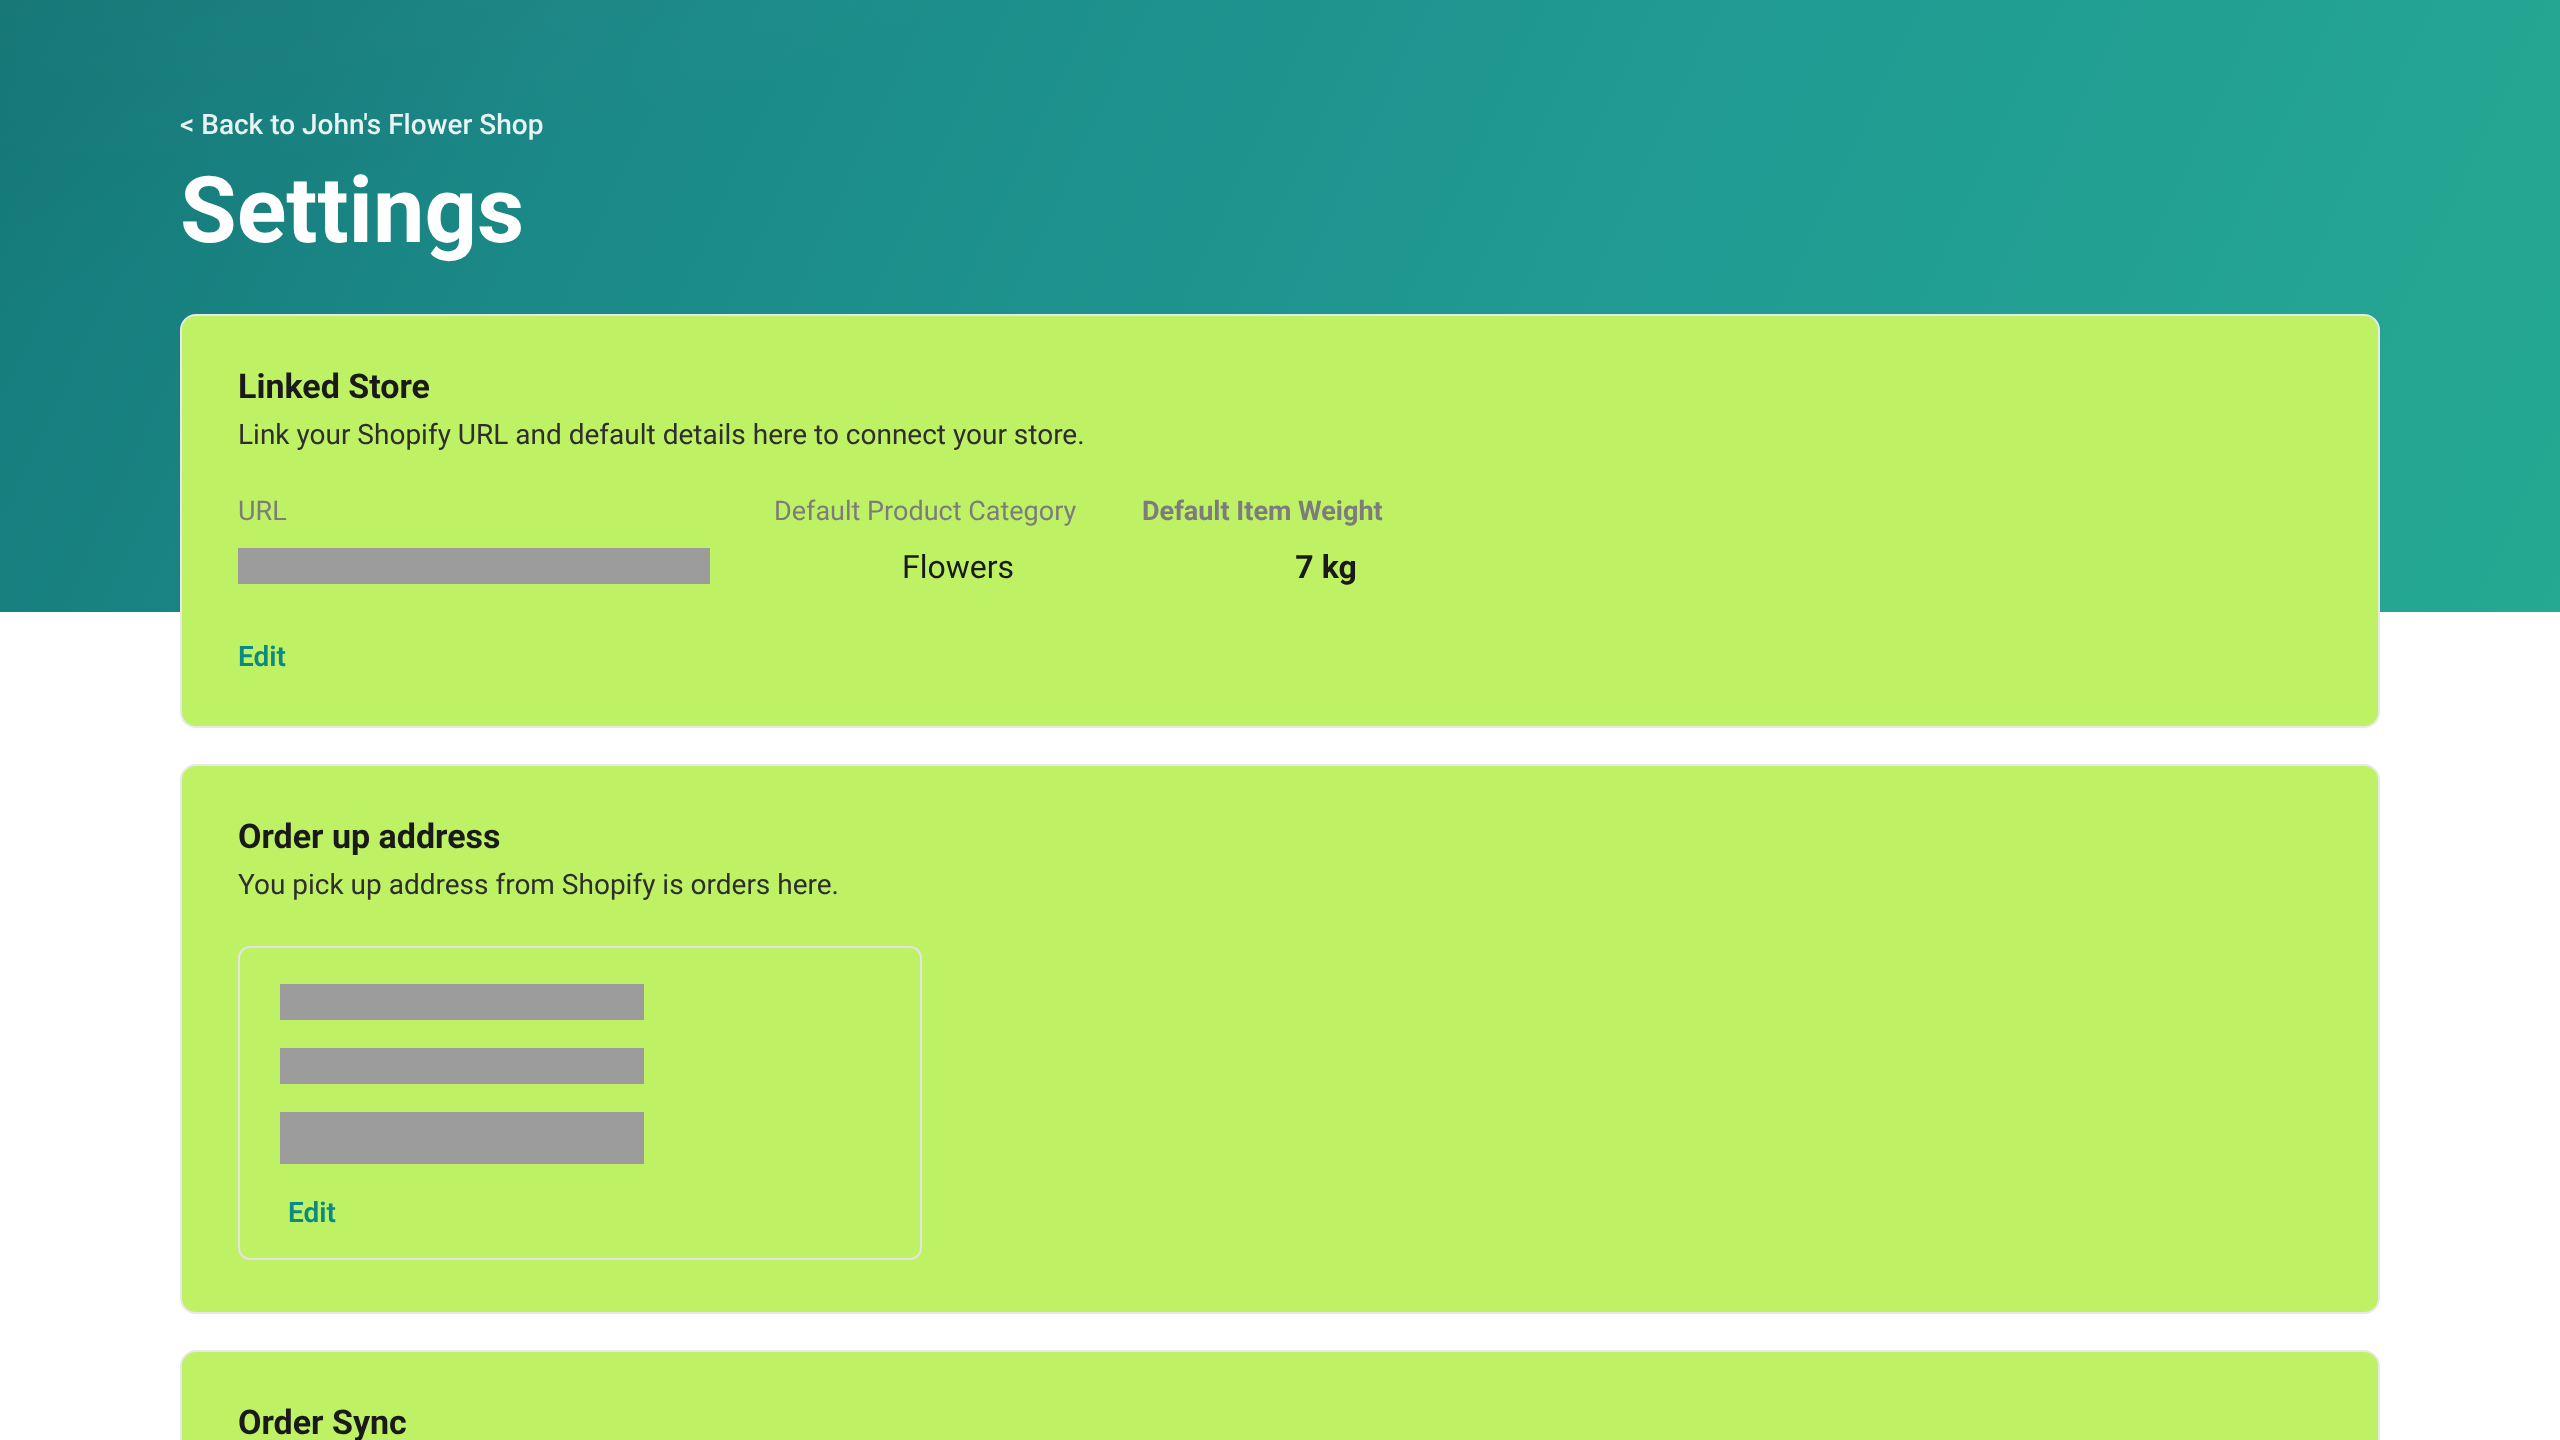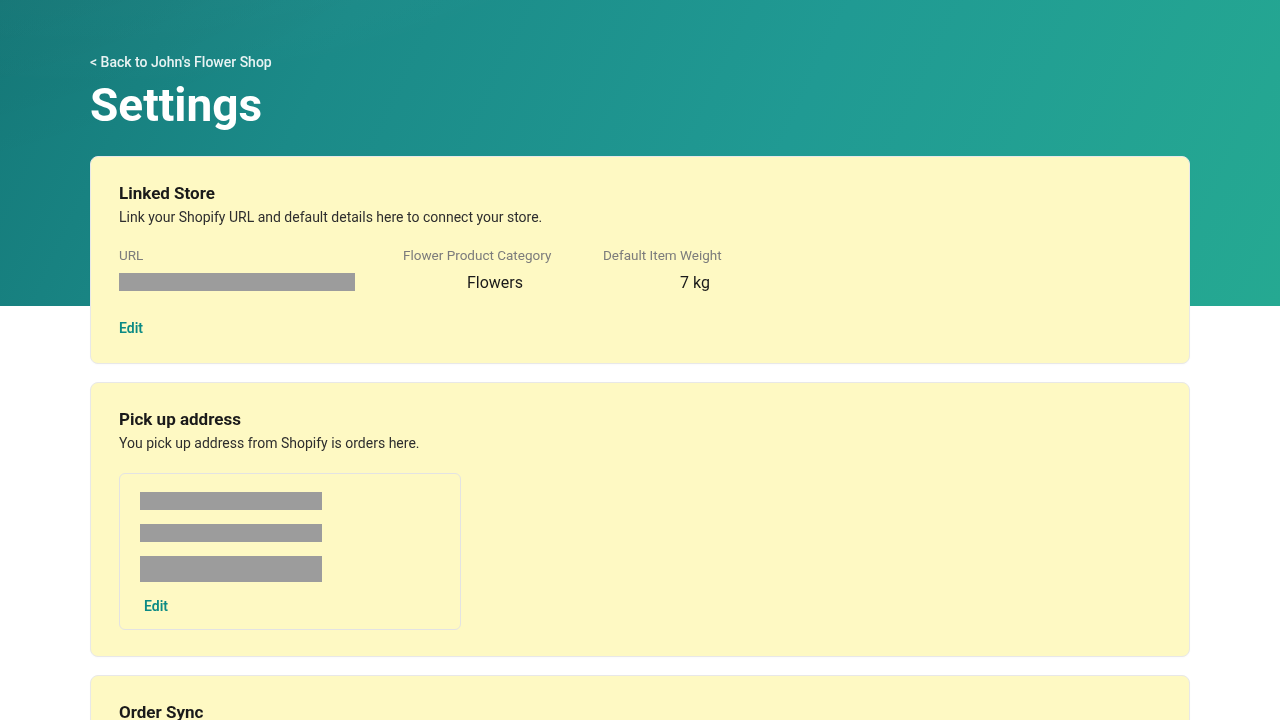--- a/index.html
+++ b/index.html
@@ -41,46 +41,46 @@
     margin-bottom: 8px;
     font-weight: 500;
   }
   .page-title {
     color: #ffffff;
     font-size: 46px;
     font-weight: 700;
     margin-bottom: 24px;
   }
   .card {
-    background: #fef9c3;
+    background: #bef264;
     border: 1px solid #e8e8e8;
     border-radius: 8px;
     padding: 26px 28px;
     margin-bottom: 18px;
     box-shadow: 0 1px 2px rgba(0,0,0,0.02);
   }
   .card-title {
     font-size: 17px;
     font-weight: 700;
     color: #1a1a1a;
     margin-bottom: 6px;
   }
   .card-desc {
     font-size: 14px;
     color: #2e2e2e;
     margin-bottom: 22px;
   }
   .row3 {
     display: flex;
-    gap: 16px;
+    gap: 0;
   }
   .col { }
   .col-url { width: 268px; }
   .col-cat { width: 184px; }
-  .col-wt  { width: 184px; }
+  .col-wt  { width: 184px; font-weight: bold; }
   .field-label {
     font-size: 13.5px;
     color: #7c7c7c;
     margin-bottom: 10px;
   }
   .field-value {
     font-size: 16px;
     color: #1a1a1a;
     text-align: center;
   }
@@ -129,35 +129,35 @@
   <div class="card">
     <div class="card-title">Linked Store</div>
     <div class="card-desc">Link your Shopify URL and default details here to connect your store.</div>
 
     <div class="row3">
       <div class="col col-url">
         <div class="field-label">URL</div>
         <div class="redact redact-wide"></div>
       </div>
       <div class="col col-cat">
-        <div class="field-label">Flower Product Category</div>
+        <div class="field-label">Default Product Category</div>
         <div class="field-value">Flowers</div>
       </div>
       <div class="col col-wt">
         <div class="field-label">Default Item Weight</div>
         <div class="field-value">7 kg</div>
       </div>
     </div>
 
     <span class="edit-link">Edit</span>
   </div>
 
   
   <div class="card">
-    <div class="card-title">Pick up address</div>
+    <div class="card-title">Order up address</div>
     <div class="card-desc">You pick up address from Shopify is orders here.</div>
 
     <div class="addr-box">
       <div class="addr-lines">
         <div class="addr-line"></div>
         <div class="addr-line"></div>
         <div class="addr-line long"></div>
       </div>
       <span class="addr-edit">Edit</span>
     </div>

